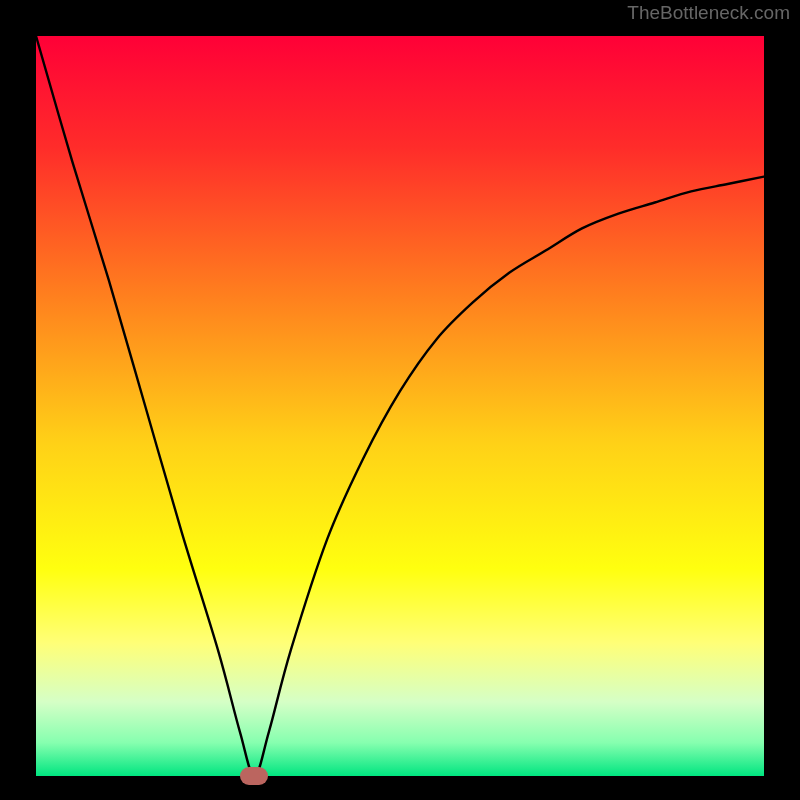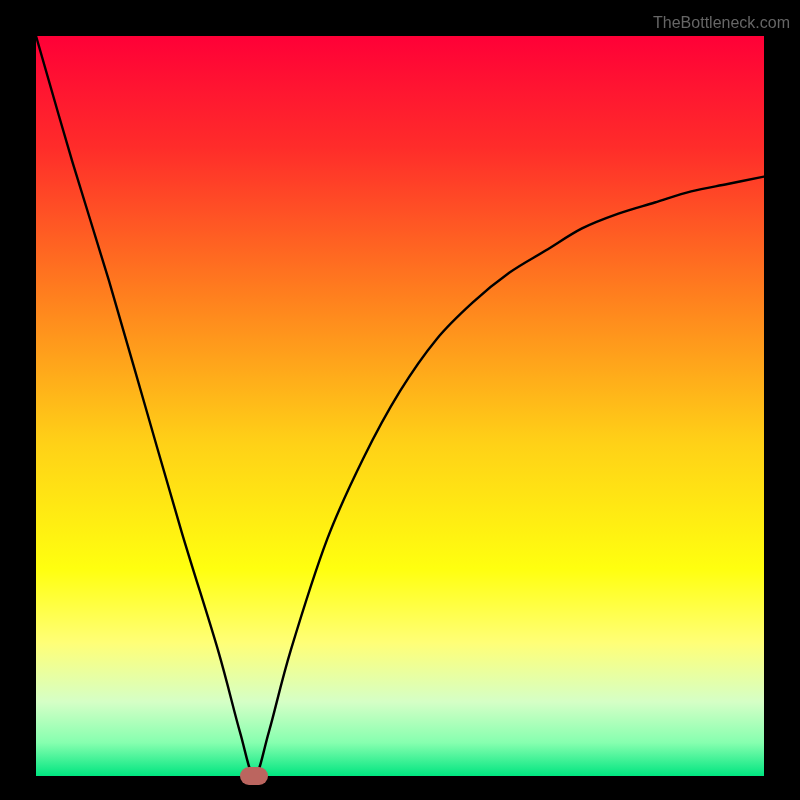--- a/index.html
+++ b/index.html
@@ -12,24 +12,24 @@
     font-family: Arial, Helvetica, sans-serif;
   }
   .frame {
     width: 800px;
     height: 800px;
     background: #000;
     position: relative;
   }
   .watermark {
     position: absolute;
-    top: 14px;
+    top: 2px;
     right: 10px;
     color: #666;
-    font-size: 16px;
+    font-size: 19px;
     font-weight: 500;
     font-family: Arial, sans-serif;
     z-index: 3;
   }
   svg.plot {
     position: absolute;
     left: 36px;
     top: 36px;
     width: 728px;
     height: 740px;

